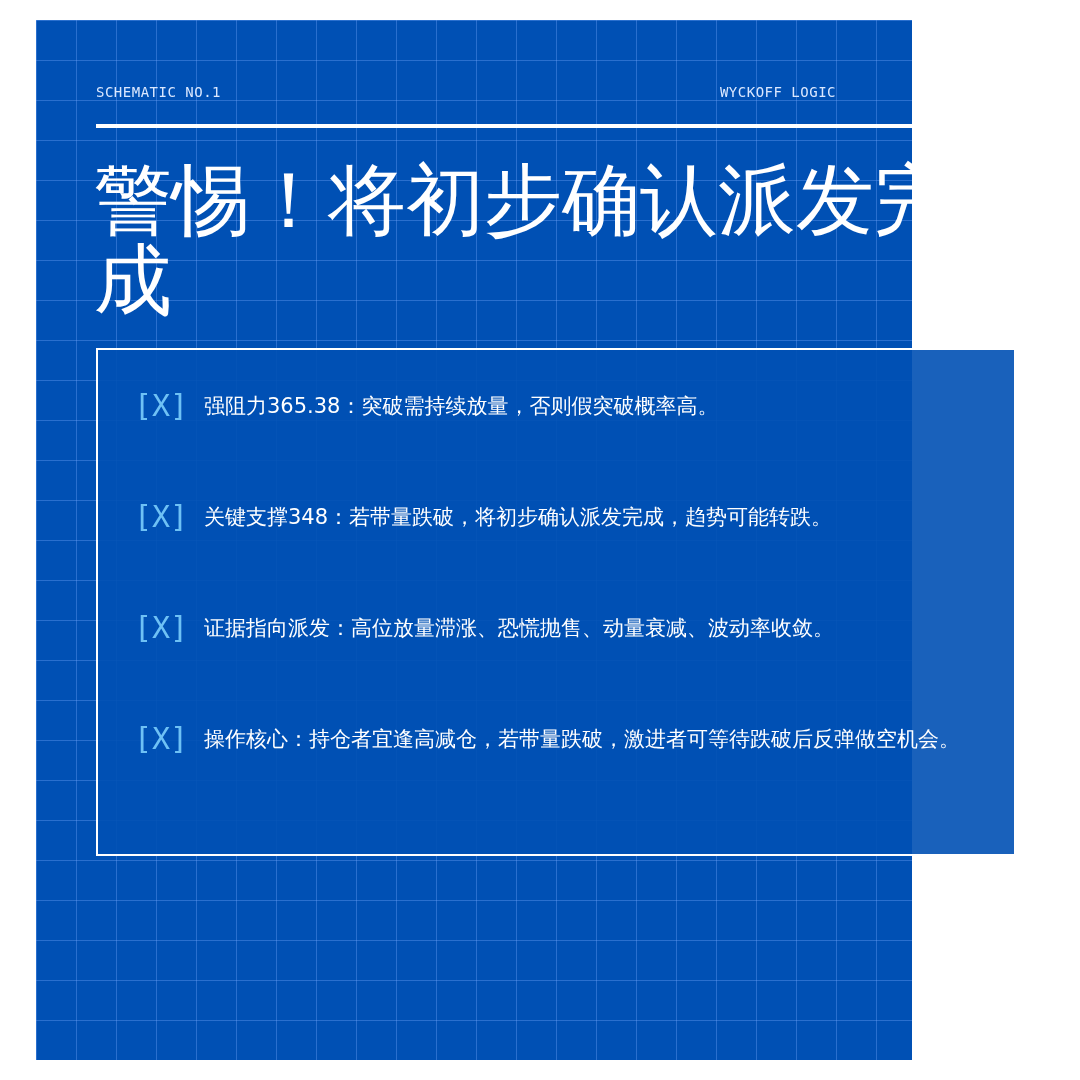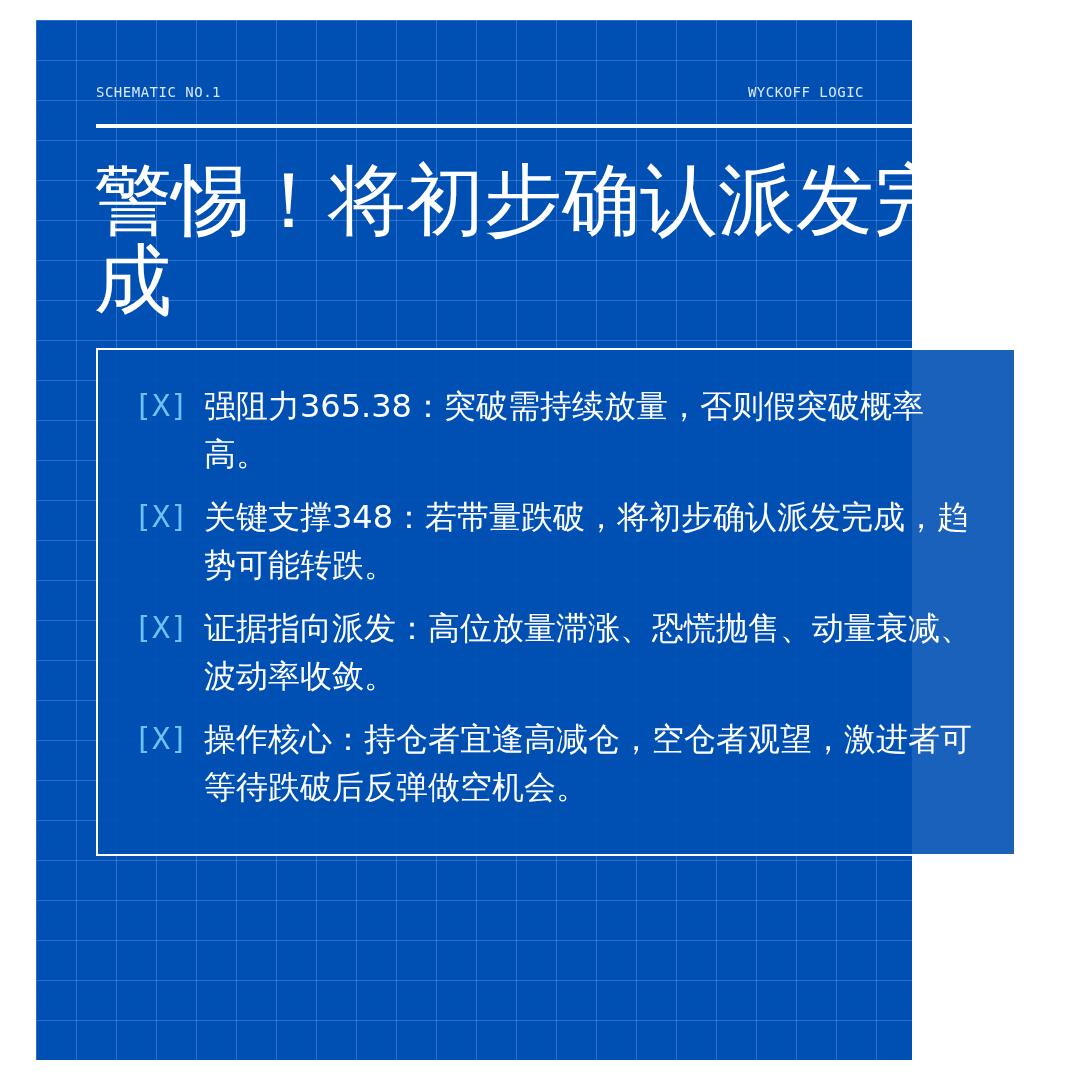--- a/index.html
+++ b/index.html
@@ -26,21 +26,21 @@
     }
     .hdr-left, .hdr-right {
       position: absolute;
       top: 64px;
       font-family: "DejaVu Sans Mono", "Liberation Mono", monospace;
       font-size: 14px;
       letter-spacing: 0.5px;
       color: #dbe8ff;
     }
     .hdr-left { left: 60px; }
-    .hdr-right { right: 48px; }
+    .hdr-right { right: 76px; }
     .hdr-rule {
       position: absolute;
       left: 60px;
       top: 104px;
       width: 920px;
       height: 4px;
       background: #ffffff;
     }
     .title {
       position: absolute;
@@ -74,21 +74,21 @@
     .item .mark {
       flex: 0 0 70px;
       font-family: "DejaVu Sans Mono", "Liberation Mono", monospace;
       font-size: 30px;
       line-height: 48px;
       color: #6ec1f5;
     }
     .item .text {
       flex: 1;
       font-family: "DejaVu Sans", "Liberation Sans", sans-serif;
-      font-size: 32px;
+      font-size: 21px;
       line-height: 48px;
       color: #ffffff;
     }
     .item-0 { top: 32px; }
     .item-1 { top: 143px; }
     .item-2 { top: 254px; }
     .item-3 { top: 365px; }
     .source {
       position: absolute;
       right: 60px;
@@ -118,17 +118,17 @@
     <div class="item item-1">
       <span class="mark">[X]</span>
       <span class="text">关键支撑348：若带量跌破，将初步确认派发完成，趋势可能转跌。</span>
     </div>
     <div class="item item-2">
       <span class="mark">[X]</span>
       <span class="text">证据指向派发：高位放量滞涨、恐慌抛售、动量衰减、波动率收敛。</span>
     </div>
     <div class="item item-3">
       <span class="mark">[X]</span>
-      <span class="text">操作核心：持仓者宜逢高减仓，空仓者观望，激进者可等待跌破后反弹做空机会。</span>
+      <span class="text">操作核心：持仓者宜逢高减仓，若带量跌破，激进者可等待跌破后反弹做空机会。</span>
     </div>
   </div>
 
 </div>
 
 </body></html>

